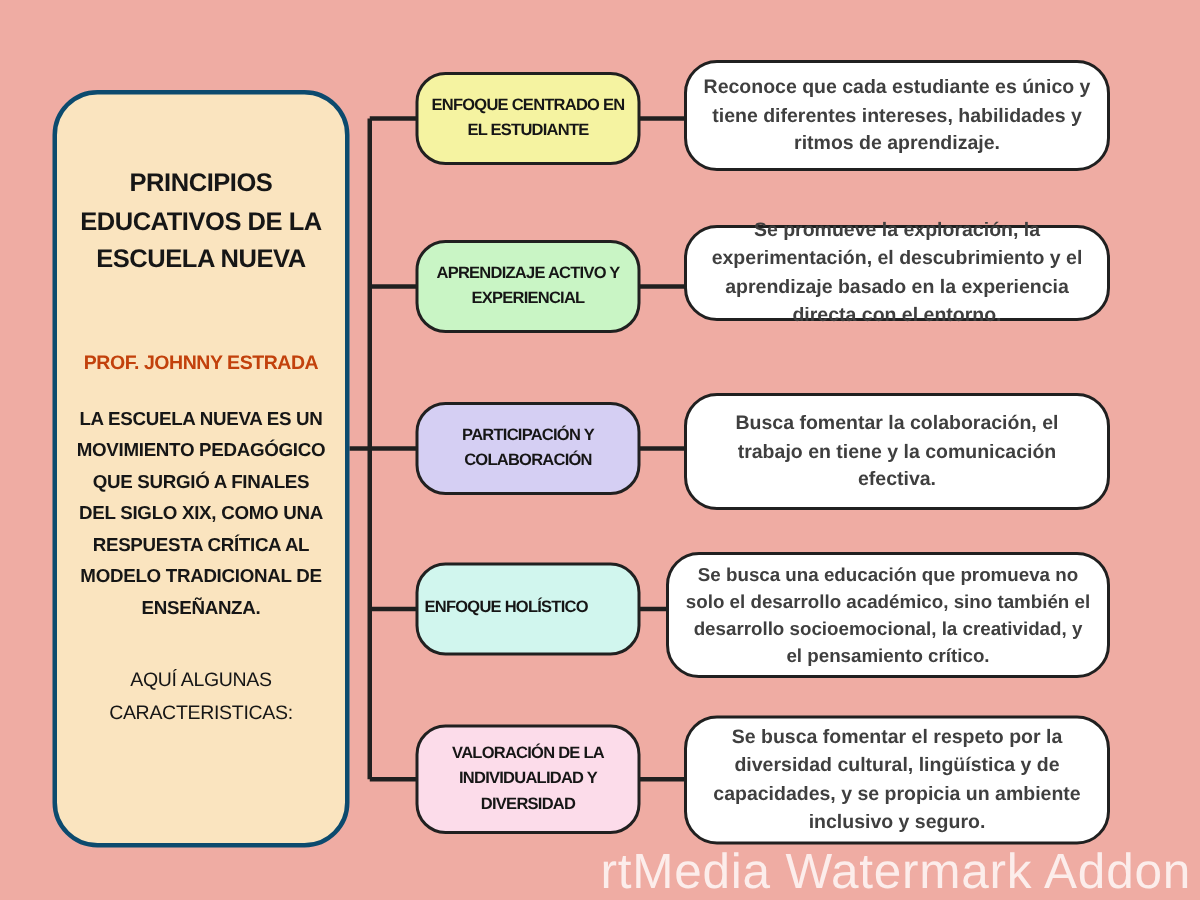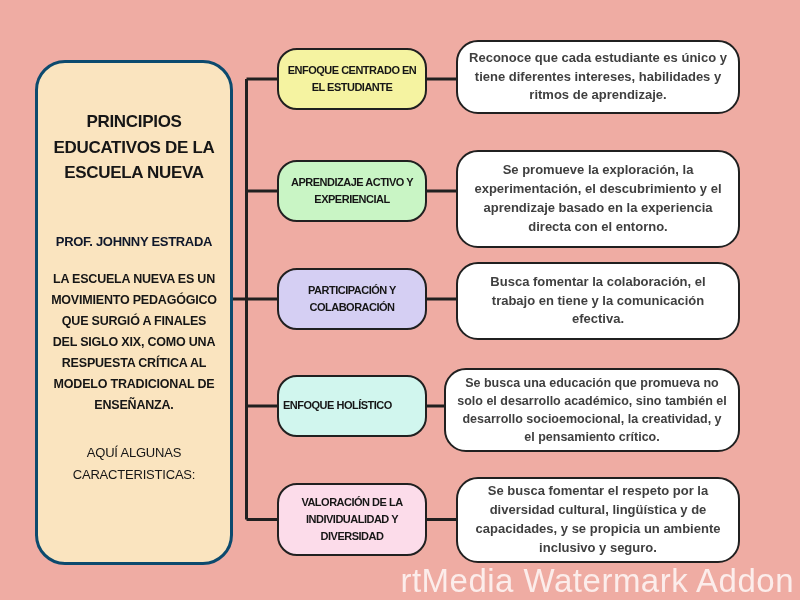--- a/index.html
+++ b/index.html
@@ -30,21 +30,21 @@
     font-weight:bold;
     line-height:1.5;
     letter-spacing:-0.3px;
   }
   .panel-author{
     margin-top:48px;
     font-size:13px;
     font-weight:bold;
     white-space:nowrap;
     letter-spacing:-0.3px;
-    color:#0f172a;
+    color:#c2410c;
   }
   .panel-intro{
     margin:20px 0 0 0;
     font-size:12.5px;
     font-weight:bold;
     line-height:1.68;
     letter-spacing:-0.2px;
   }
   .panel-footer{
     margin:26px 0 16px 0;
@@ -85,21 +85,21 @@
     box-sizing:border-box;
     display:flex;align-items:center;justify-content:center;
     text-align:center;
     font-size:13px;
     font-weight:bold;
     line-height:1.45;
     color:#3f3f3f;
     padding:6px 10px;
   }
   .d1{left:456px;top:40px;width:284px;height:74px;}
-  .d2{left:456px;top:150px;width:284px;height:98px;}
+  .d2{left:456px;top:150px;width:284px;height:64px;}
   .d3{left:456px;top:262px;width:284px;height:78px;}
   .d4{left:444px;top:368px;width:296px;height:84px;font-size:12.5px;}
   .d5{left:456px;top:477px;width:284px;height:86px;justify-content:flex-end;}
 
   
   .watermark{
     position:absolute;
     right:6px;bottom:0px;
     font-size:33px;
     font-weight:normal;

